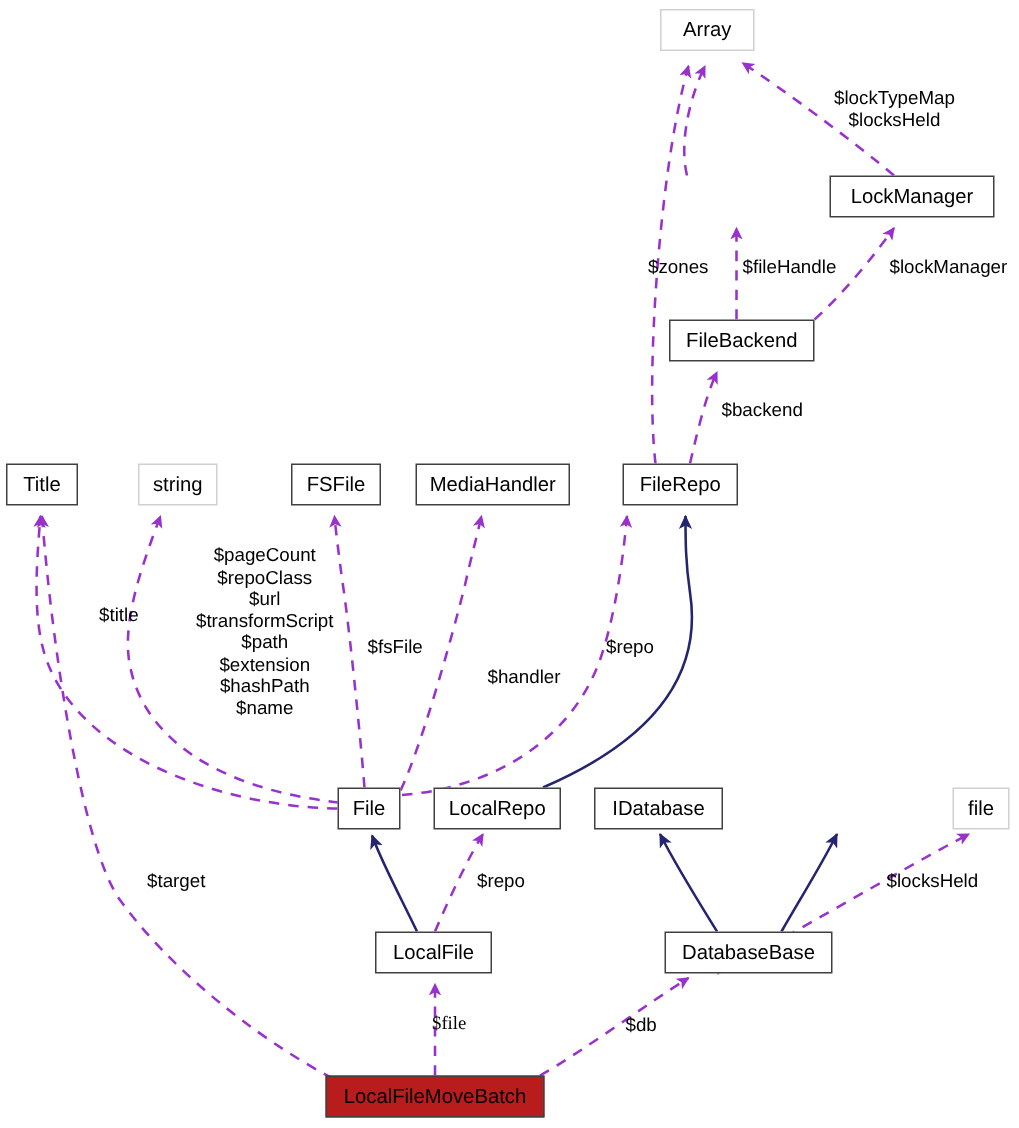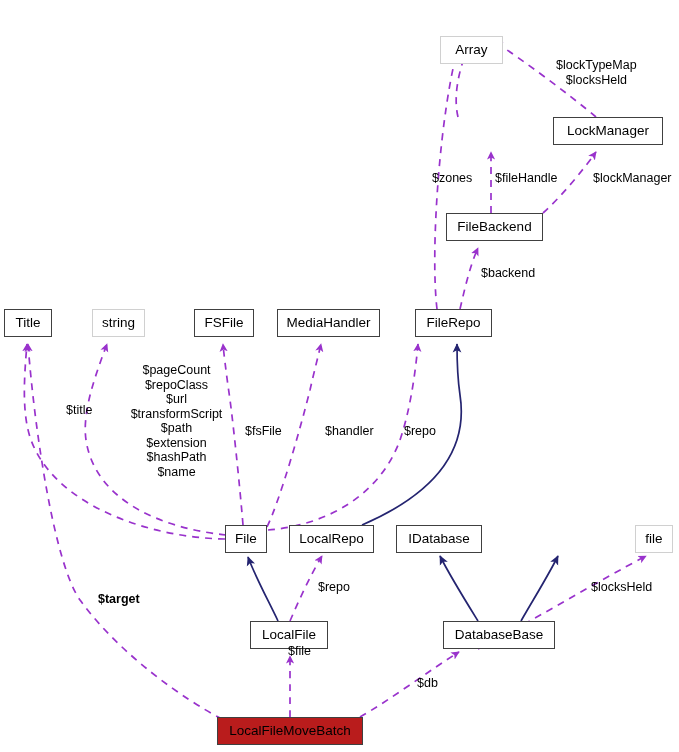--- a/index.html
+++ b/index.html
@@ -72,21 +72,21 @@
     </g>
 
     <g fill="none" stroke="#242470" stroke-width="1.7" marker-end="url(#inh-arrow)">
       <path d="M362,525 C420,500 470,460 460,395 C457,375 457,360 457,344"></path>
       <path d="M278,621 C268,600 255,576 248,557"></path>
       <path d="M478,621 C465,600 450,576 440,556"></path>
       <path d="M521,621 C533,600 548,576 558,556"></path>
     </g>
   </svg>
 
-  <div class="node light" style="left:440px;top:6px;width:63px;height:28px;margin-top:30px;">Array</div>
+  <div class="node light" style="left:440px;top:6px;width:63px;height:28px;">Array</div>
   <div class="node solid" style="left:553px;top:117px;width:110px;height:28px;">LockManager</div>
   <div class="node solid" style="left:446px;top:213px;width:97px;height:28px;">FileBackend</div>
   <div class="node solid" style="left:415px;top:309px;width:77px;height:28px;">FileRepo</div>
   <div class="node solid" style="left:4px;top:309px;width:48px;height:28px;">Title</div>
   <div class="node light" style="left:92px;top:309px;width:53px;height:28px;">string</div>
   <div class="node solid" style="left:194px;top:309px;width:60px;height:28px;">FSFile</div>
   <div class="node solid" style="left:277px;top:309px;width:103px;height:28px;">MediaHandler</div>
   <div class="node solid" style="left:225px;top:525px;width:42px;height:28px;">File</div>
   <div class="node solid" style="left:289px;top:525px;width:85px;height:28px;">LocalRepo</div>
   <div class="node solid" style="left:396px;top:525px;width:86px;height:28px;">IDatabase</div>
@@ -104,21 +104,21 @@
   <div class="edge-label" style="left:66px;top:403px;">$title</div>
   <div class="edge-label multi" style="left:124px;top:363px;width:105px;text-align:center;">$pageCount
 $repoClass
 $url
 $transformScript
 $path
 $extension
 $hashPath
 $name</div>
   <div class="edge-label" style="left:245px;top:424px;">$fsFile</div>
-  <div class="edge-label" style="left:325px;top:424px;">$handler</div>
+  <div class="edge-label" style="left:325px;top:444px;">$handler</div>
   <div class="edge-label" style="left:404px;top:424px;">$repo</div>
-  <div class="edge-label" style="left:98px;top:592px;font-weight:bold;">$target</div>
+  <div class="edge-label" style="left:98px;top:580px;">$target</div>
   <div class="edge-label" style="left:318px;top:580px;">$repo</div>
   <div class="edge-label" style="left:591px;top:580px;">$locksHeld</div>
-  <div class="edge-label" style="left:288px;top:644px;">$file</div>
+  <div class="edge-label" style="left:288px;top:675px;font-family:Liberation Serif, serif;">$file</div>
   <div class="edge-label" style="left:417px;top:676px;">$db</div>
 
 </div>
 
 </body></html>

